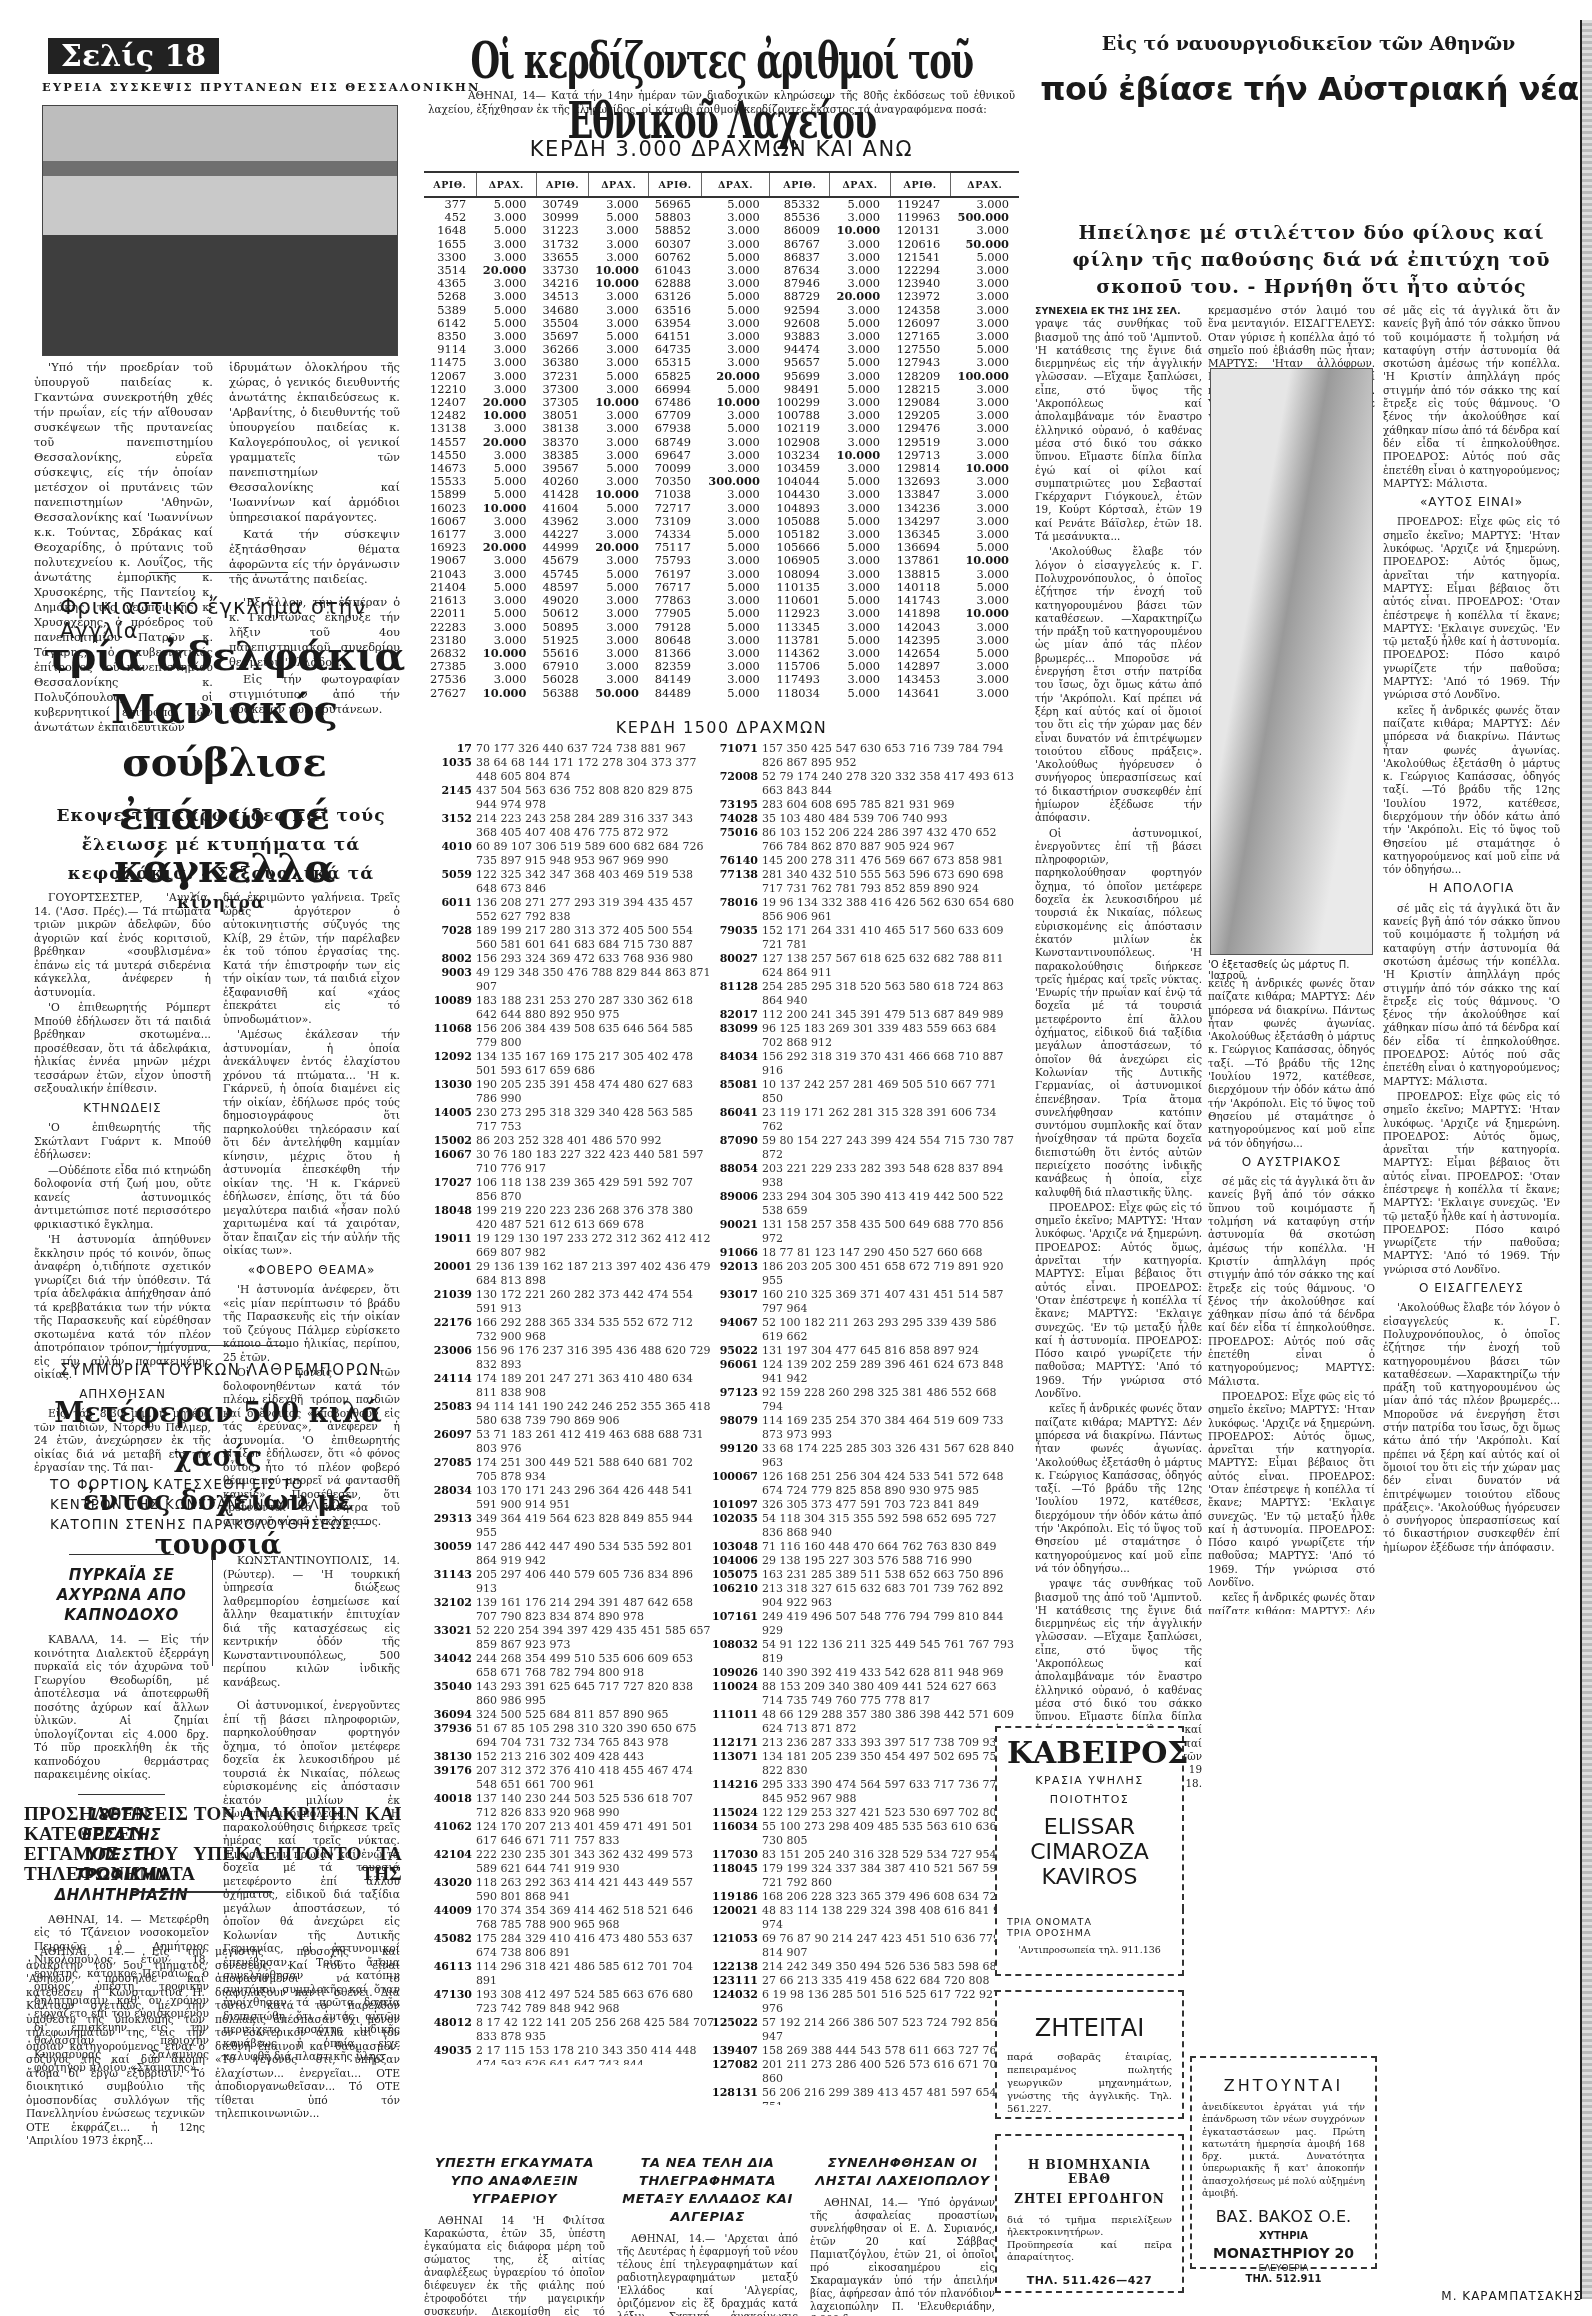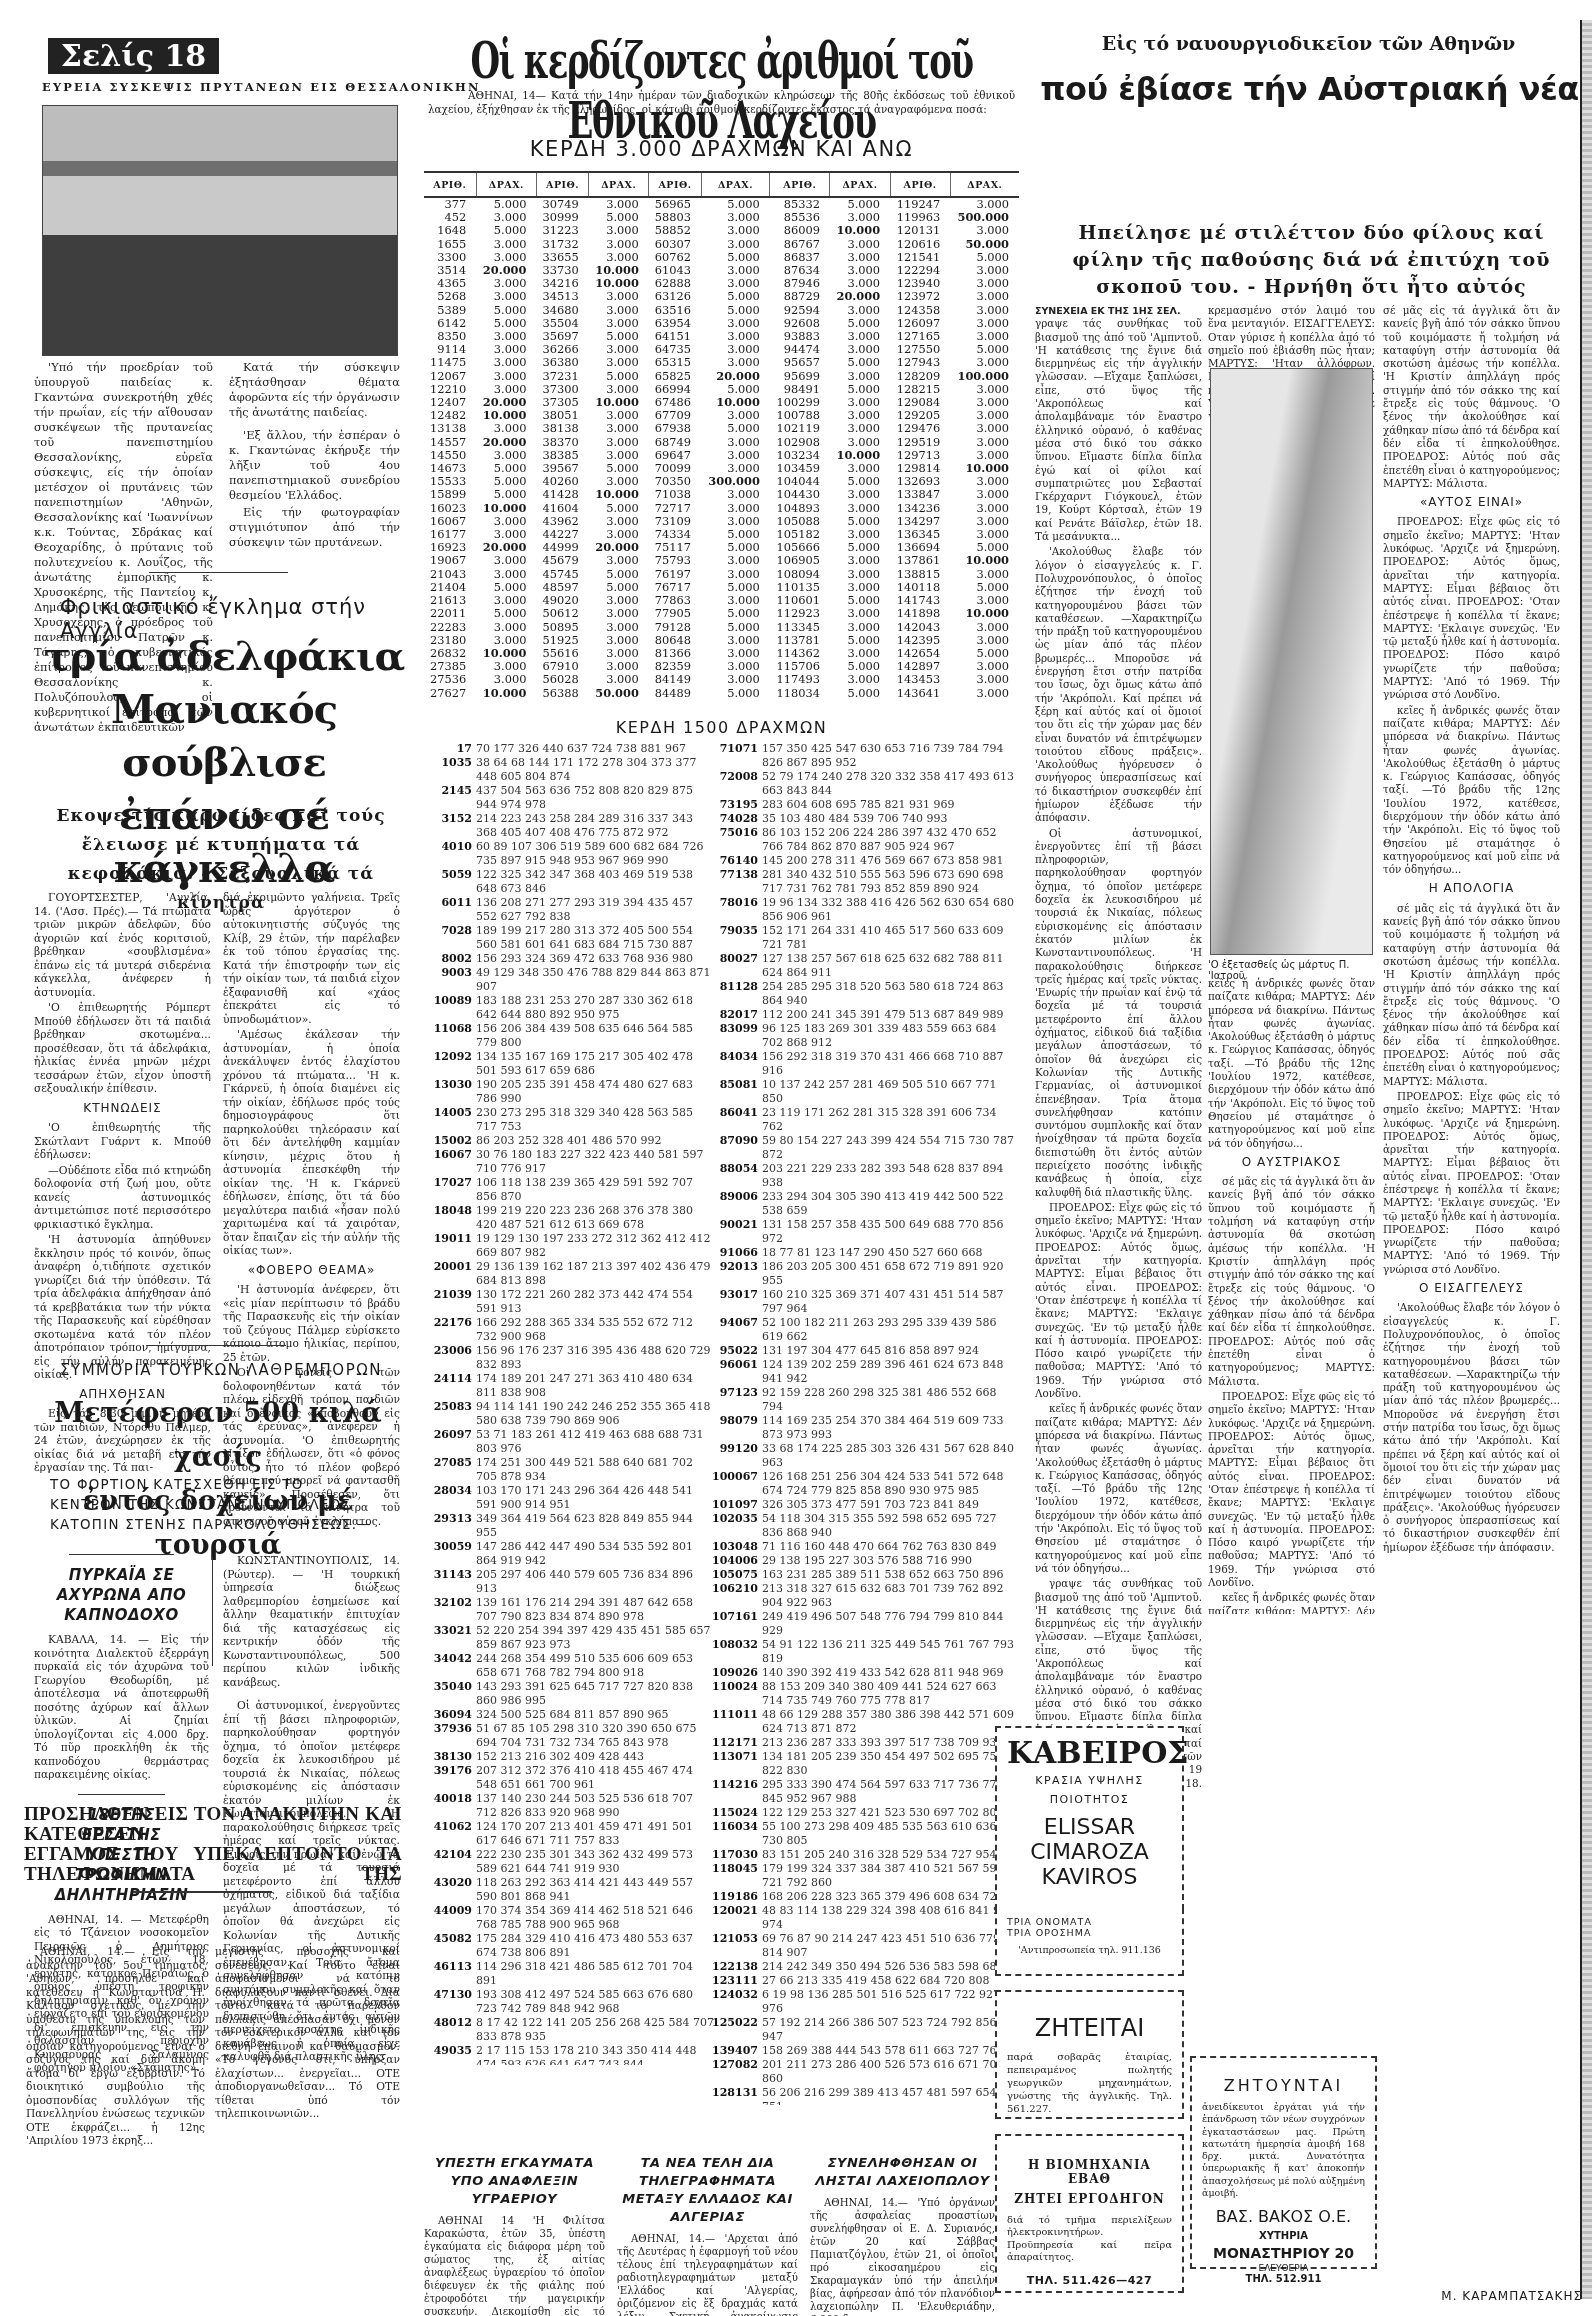--- a/index.html
+++ b/index.html
@@ -30,20 +30,21 @@
   <span>Σελίς 18</span>
 </div>
 <div class="abs" style="left:42px;top:80px;width:358px;font-family:'DejaVu Serif',serif;font-weight:bold;font-size:11.4px;letter-spacing:2.2px;white-space:nowrap;">ΕΥΡΕΙΑ ΣΥΣΚΕΨΙΣ ΠΡΥΤΑΝΕΩΝ ΕΙΣ ΘΕΣΣΑΛΟΝΙΚΗΝ</div>
 <div class="abs photo" style="left:42px;top:105px;width:356px;height:251px;background:
        linear-gradient(180deg,#bdbdbd 0 22%,#6f6f6f 22% 28%,#c9c9c9 28% 52%,#3e3e3e 52% 100%);"></div>
 
 <div class="abs col-text" style="left:34px;top:360px;width:179px;">
   <p>'Υπό τήν προεδρίαν τοῦ ὑπουργοῦ παιδείας κ. Γκαντώνα συνεκροτήθη χθές τήν πρωΐαν, είς τήν αἴθουσαν συσκέψεων τῆς πρυτανείας τοῦ πανεπιστημίου Θεσσαλονίκης, εὐρεῖα σύσκεψις, είς τήν ὁποίαν μετέσχον οἱ πρυτάνεις τῶν πανεπιστημίων 'Αθηνῶν, Θεσσαλονίκης καί 'Ιωαννίνων κ.κ. Τούντας, Σδράκας καί Θεοχαρίδης, ὁ πρύτανις τοῦ πολυτεχνείου κ. Λουΐζος, τῆς ἀνωτάτης ἐμπορικῆς κ. Χρυσοκέρης, τῆς Παντείου κ. Δημάκης, τῆς γεωπονικῆς κ. Χρυσοχέρης, ὁ πρόεδρος τοῦ πανεπιστημίου Πατρῶν κ. Τάγαρης, ὁ κυβερνητικός ἐπίτροπος τοῦ πανεπιστημίου Θεσσαλονίκης κ. Πολυζόπουλος, οἱ κυβερνητικοί ἐπίτροποι τῶν ἀνωτάτων ἐκπαιδευτικῶν</p>
 </div>
 <div class="abs col-text" style="left:229px;top:360px;width:171px;">
+  <p style="text-indent:0">ἱδρυμάτων ὁλοκλήρου τῆς χώρας, ὁ γενικός διευθυντής ἀνωτάτης ἐκπαιδεύσεως κ. 'Αρβανίτης, ὁ διευθυντής τοῦ ὑπουργείου παιδείας κ. Καλογερόπουλος, οἱ γενικοί γραμματεῖς τῶν πανεπιστημίων Θεσσαλονίκης καί 'Ιωαννίνων καί ἁρμόδιοι ὑπηρεσιακοί παράγοντες.</p>
   <p>Κατά τήν σύσκεψιν ἐξητάσθησαν θέματα ἀφορῶντα είς τήν ὀργάνωσιν τῆς ἀνωτάτης παιδείας.</p>
   <p style="margin-top:8px">'Εξ ἄλλου, τήν ἑσπέραν ὁ κ. Γκαντώνας ἐκήρυξε τήν λῆξιν τοῦ 4ου πανεπιστημιακοῦ συνεδρίου θεσμείου 'Ελλάδος.</p>
   <p>Εἰς τήν φωτογραφίαν στιγμιότυπον ἀπό τήν σύσκεψιν τῶν πρυτάνεων.</p>
 </div>
 <div class="abs rule" style="left:149px;top:572px;width:139px;border-top-width:1px;"></div>
 
 <div class="abs" style="left:60px;top:595px;width:338px;font-family:'DejaVu Sans',sans-serif;font-size:21px;letter-spacing:1px;">Φρικιαστικό ἔγκλημα στήν Αγγλία</div>
 <div class="abs" style="left:40px;top:629px;width:368px;font-family:'DejaVu Serif',serif;font-weight:bold;font-size:40px;line-height:53px;text-align:center;letter-spacing:-1px;">
   <div>τρία ἀδελφάκια</div>
   <div>Μανιακός σούβλισε</div>

